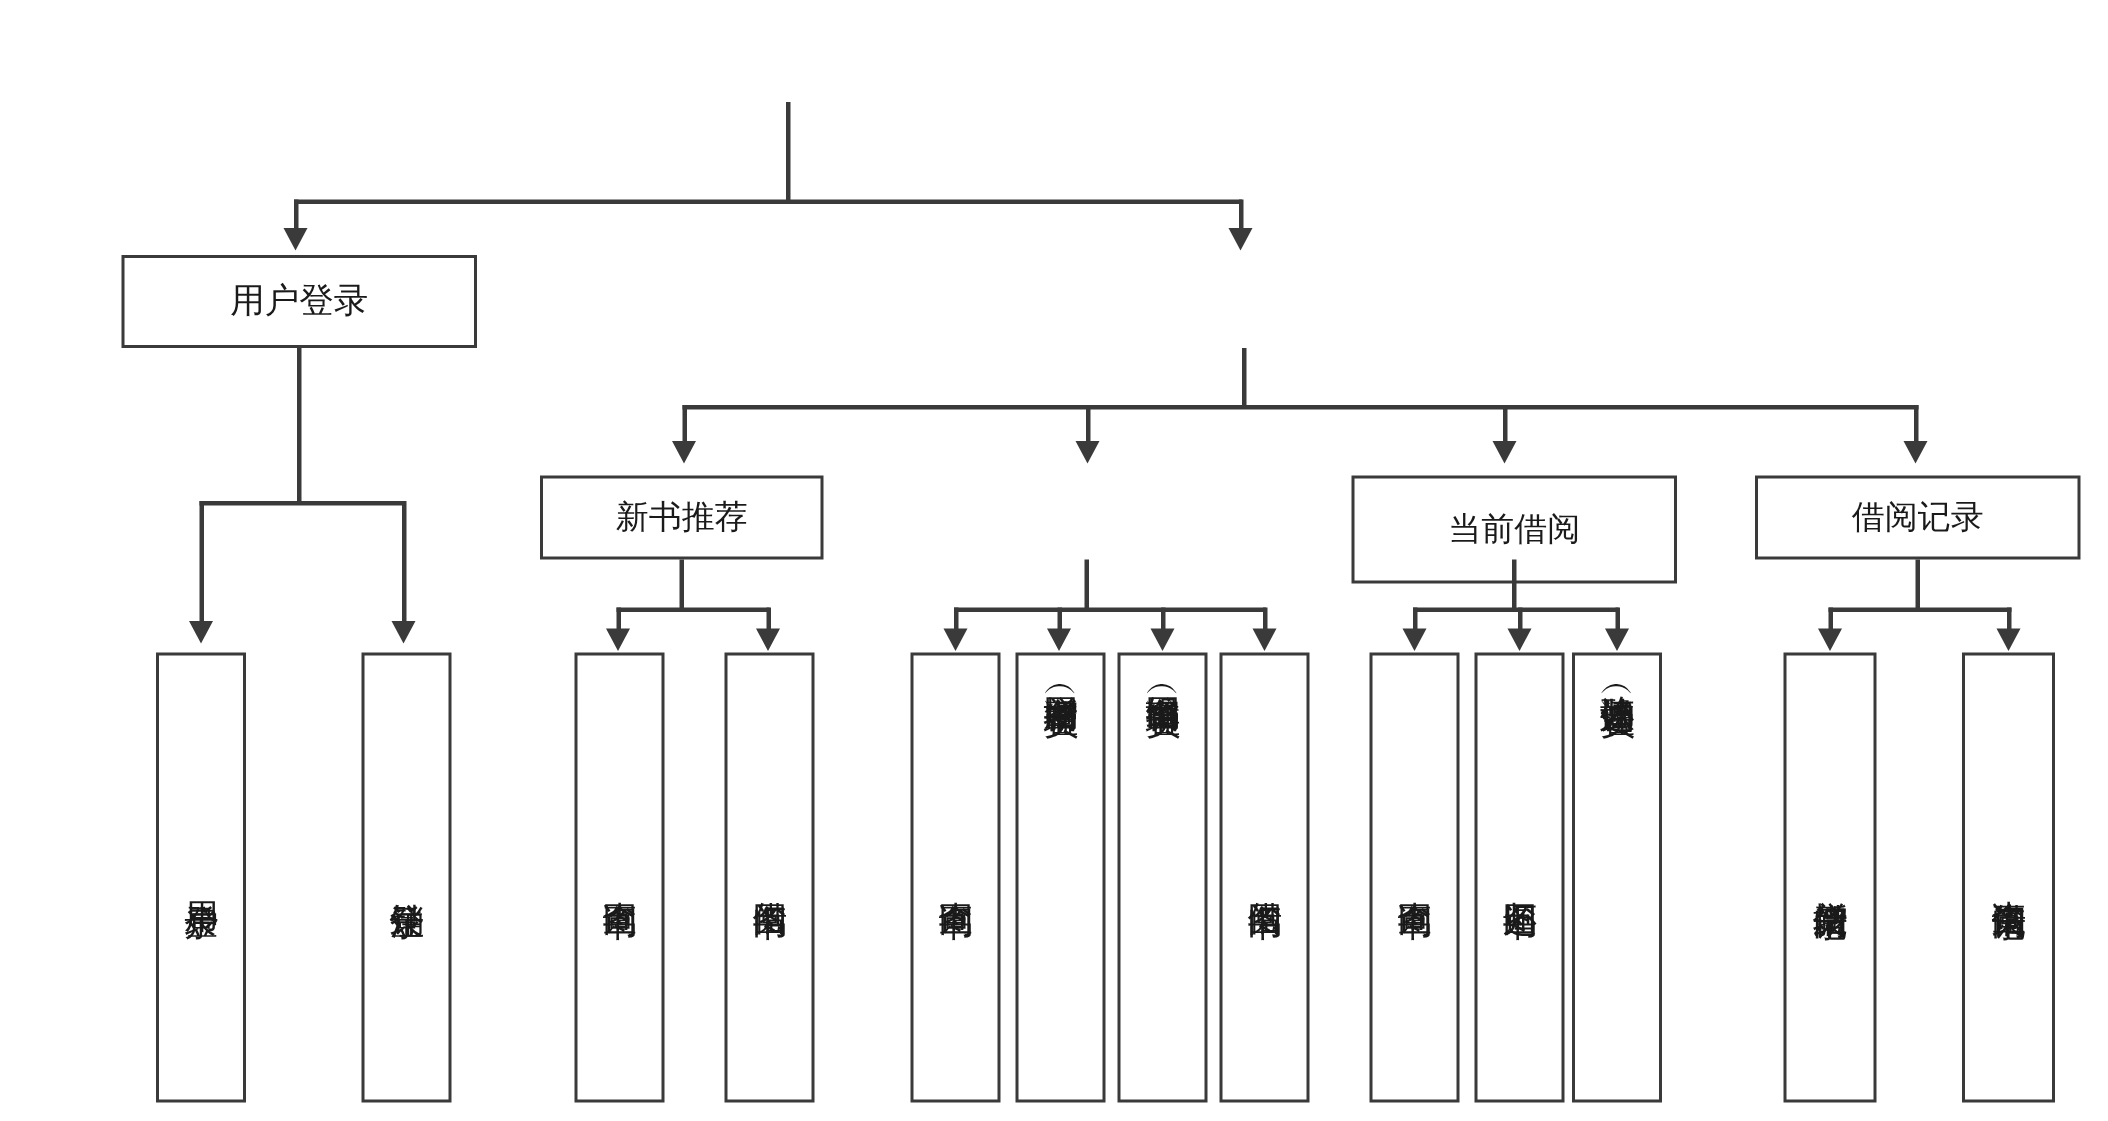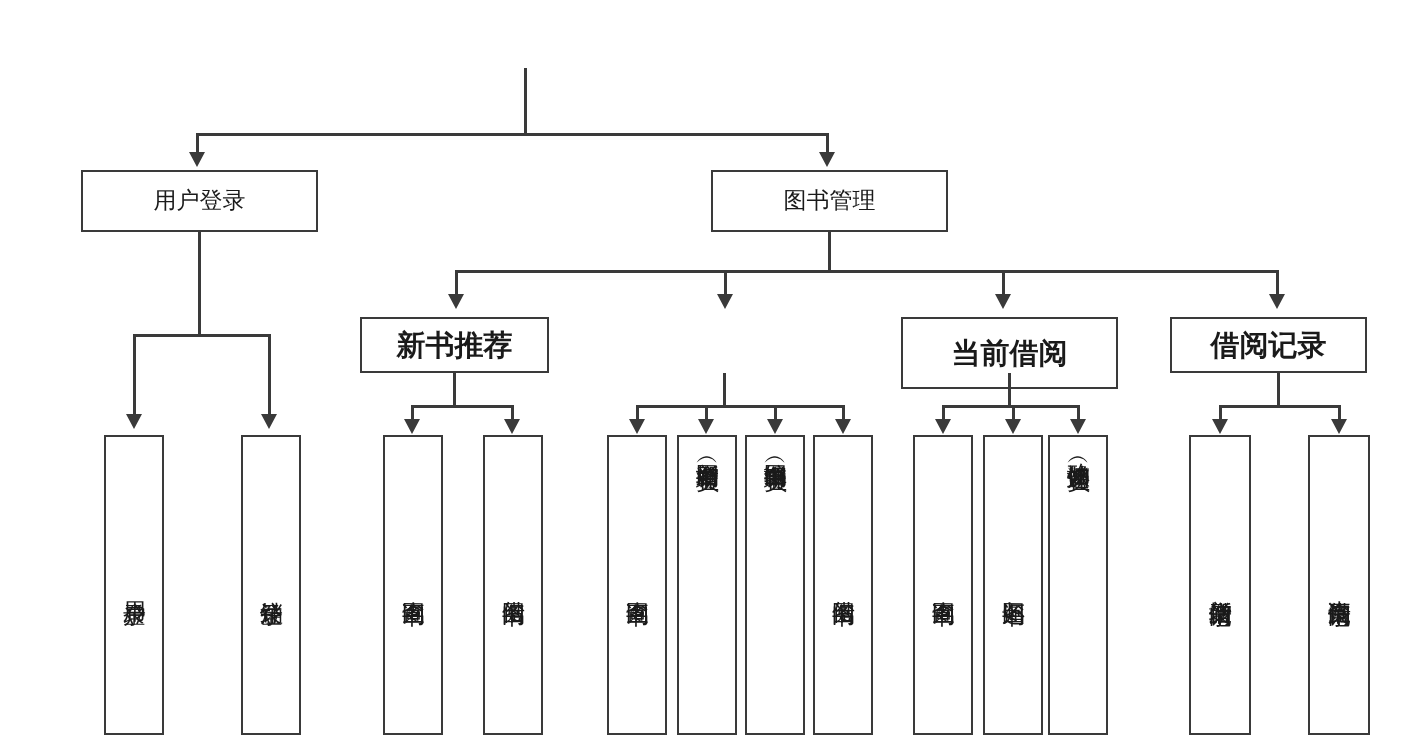--- a/index.html
+++ b/index.html
@@ -27,22 +27,21 @@
     color:#1a1a1a;
     line-height:1.12;
   }
   .node.root{
     font-size:25px;
   }
   .node.lvl1{
     font-size:23px;
   }
   .node.lvl2{
-    font-size:29px;
-    font-weight:bold;
+    font-size:22px;
   }
   
   .node.leaf{
     font-size:23px;
     writing-mode:vertical-rl;
     text-orientation:upright;
     align-items:center;
     justify-content:center;
     padding:6px 0;
     letter-spacing:1px;
@@ -88,23 +87,20 @@
   <div class="ln h" style="left:196px; top:133px; width:632px; height:3px;"></div>
 
   <div class="ln v" style="left:196px; top:133px; width:3px; height:23px;"></div>
   <div class="arrow" style="left:189px; top:152px;"></div>
   <div class="ln v" style="left:826px; top:133px; width:3px; height:23px;"></div>
   <div class="arrow" style="left:819px; top:152px;"></div>
 
   <div class="node lvl1" style="left:81px; top:170px; width:237px; height:62px;">
     <span>用户登录</span>
   </div>
-  <div class="node lvl1" style="left:711px; top:170px; width:237px; height:62px;">
-    <span>图书管理</span>
-  </div>
 
   <div class="ln v" style="left:198px; top:232px; width:3px; height:104px;"></div>
   <div class="ln h" style="left:133px; top:334px; width:137px; height:3px;"></div>
   <div class="ln v" style="left:133px; top:334px; width:3px; height:84px;"></div>
   <div class="arrow" style="left:126px; top:414px;"></div>
   <div class="ln v" style="left:268px; top:334px; width:3px; height:84px;"></div>
   <div class="arrow" style="left:261px; top:414px;"></div>
 
   <div class="ln v" style="left:828px; top:232px; width:3px; height:40px;"></div>
   <div class="ln h" style="left:455px; top:270px; width:824px; height:3px;"></div>
@@ -120,21 +116,21 @@
 
   <div class="ln v" style="left:1276px; top:270px; width:3px; height:28px;"></div>
   <div class="arrow" style="left:1269px; top:294px;"></div>
 
   <div class="node lvl2" style="left:360px; top:317px; width:189px; height:56px;">
     <span>新书推荐</span>
   </div>
   <div class="node lvl2" style="left:901px; top:317px; width:217px; height:72px;">
     <span>当前借阅</span>
   </div>
-  <div class="node lvl2" style="left:1170px; top:317px; width:197px; height:56px;">
+  <div class="node lvl2" style="left:1170px; top:317px; width:217px; height:56px;">
     <span>借阅记录</span>
   </div>
 
   <div class="ln v" style="left:453px; top:373px; width:3px; height:34px;"></div>
   <div class="ln h" style="left:411px; top:405px; width:102px; height:3px;"></div>
   <div class="ln v" style="left:411px; top:405px; width:3px; height:18px;"></div>
   <div class="arrow" style="left:404px; top:419px;"></div>
   <div class="ln v" style="left:511px; top:405px; width:3px; height:18px;"></div>
   <div class="arrow" style="left:504px; top:419px;"></div>
 

